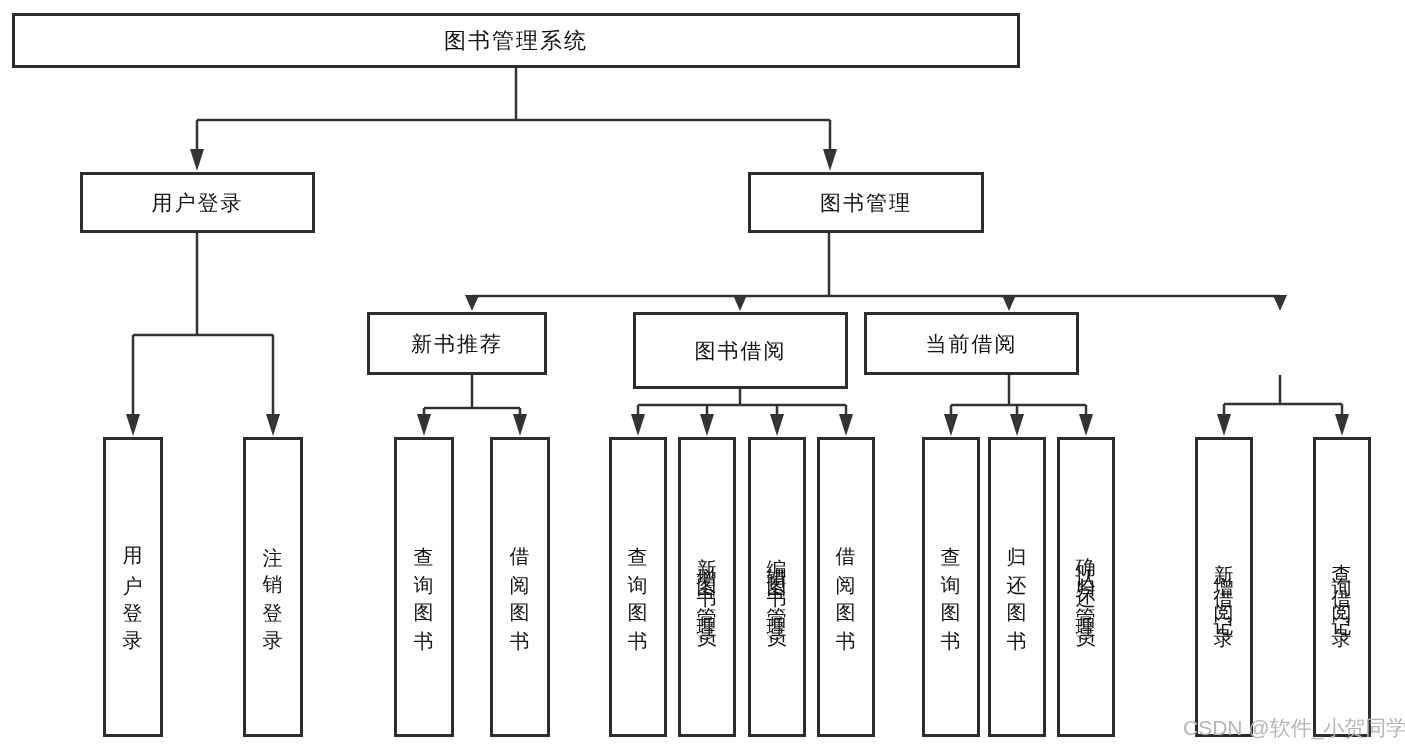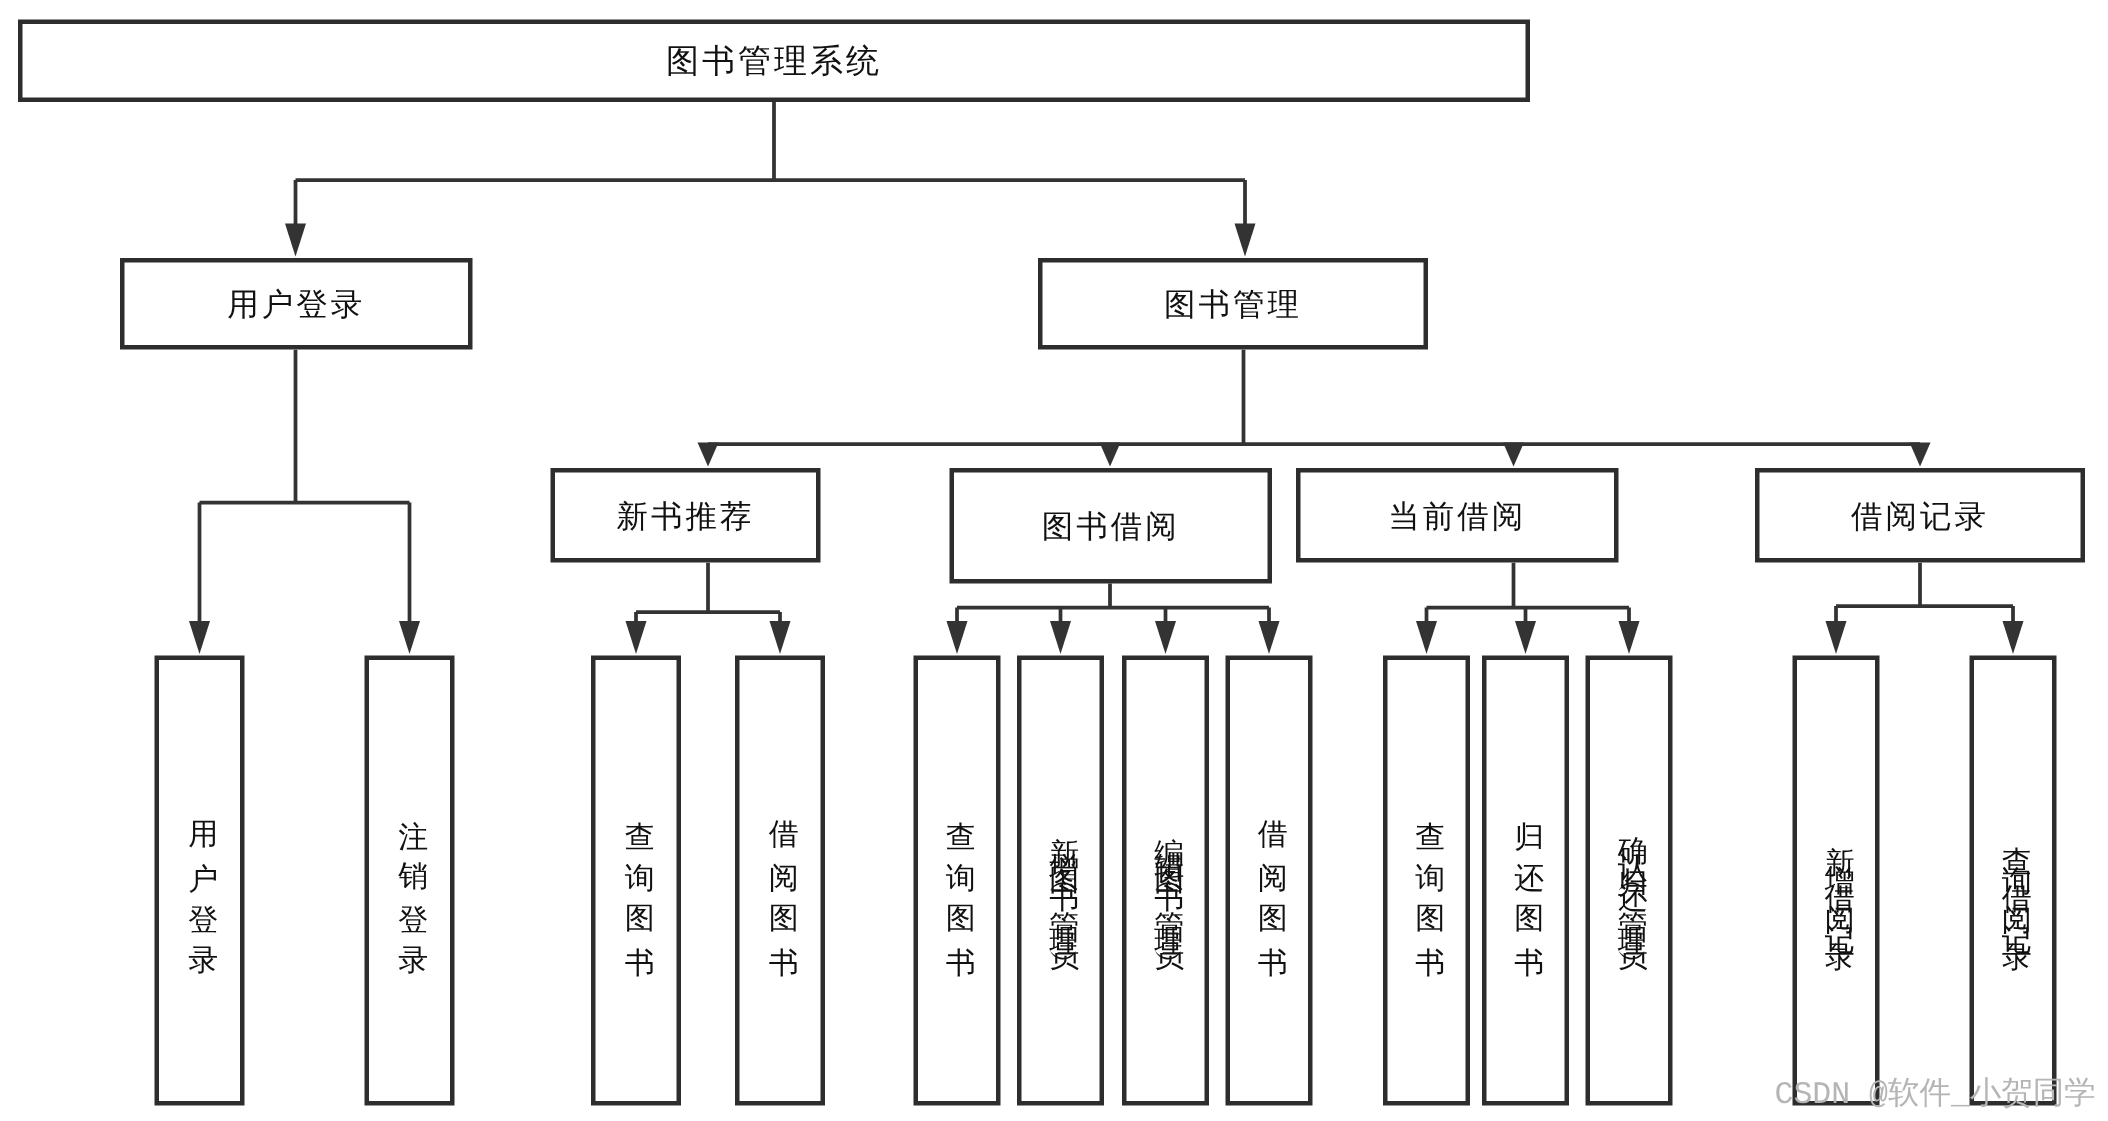--- a/index.html
+++ b/index.html
@@ -1,20 +1,20 @@
 <!DOCTYPE html>
 <html><head>
 <meta charset="utf-8">
 <style>
   html,body{margin:0;padding:0;background:#ffffff;}
   .canvas{
     position:relative;
     width:1405px;height:747px;
     background:#ffffff;
-    font-family:Liberation Mono, monospace;
+    font-family:Liberation Sans, sans-serif;
     overflow:hidden;
   }
   svg.connectors{position:absolute;left:0;top:0;z-index:0;}
   .node{
     position:absolute;
     box-sizing:border-box;
     background:#ffffff;
     border:3px solid #2d2d2d;
     display:flex;
     align-items:center;
@@ -113,35 +113,32 @@
     </g>
   </svg>
 
   <div class="node h root" style="left:12px;top:13px;width:1008px;height:55px">
     <span>图书管理系统</span>
   </div>
 
   <div class="node h" style="left:80px;top:172px;width:235px;height:61px">
     <span>用户登录</span>
   </div>
-  <div class="node h" style="left:692px;top:172px;width:260px;height:61px">
+  <div class="node h" style="left:748px;top:172px;width:236px;height:61px">
     <span>图书管理</span>
   </div>
 
   <div class="node h" style="left:367px;top:312px;width:180px;height:63px">
     <span>新书推荐</span>
   </div>
   <div class="node h" style="left:633px;top:312px;width:215px;height:77px">
     <span>图书借阅</span>
   </div>
   <div class="node h" style="left:864px;top:312px;width:215px;height:63px">
     <span>当前借阅</span>
-  </div>
-  <div class="node h" style="left:1170px;top:312px;width:220px;height:63px">
-    <span>借阅记录</span>
   </div>
 
   <div class="node v v-sparse" style="left:103px;top:437px;width:60px;height:300px">
     <span>用户登录</span>
   </div>
   <div class="node v v-sparse" style="left:243px;top:437px;width:60px;height:300px">
     <span>注销登录</span>
   </div>
 
   <div class="node v v-sparse" style="left:394px;top:437px;width:60px;height:300px">

